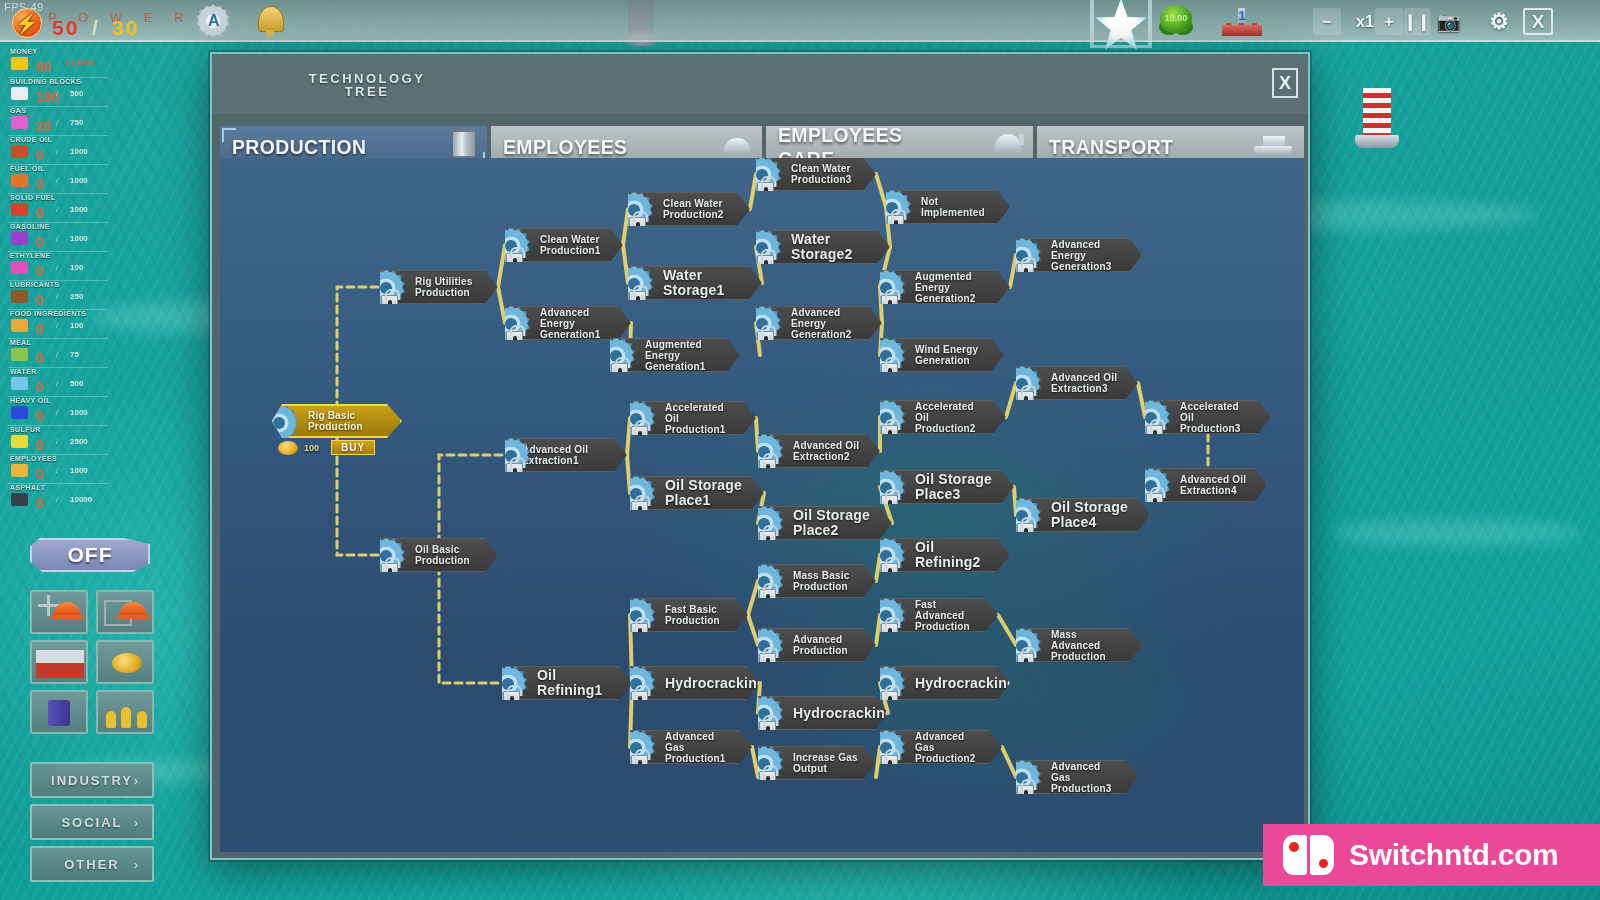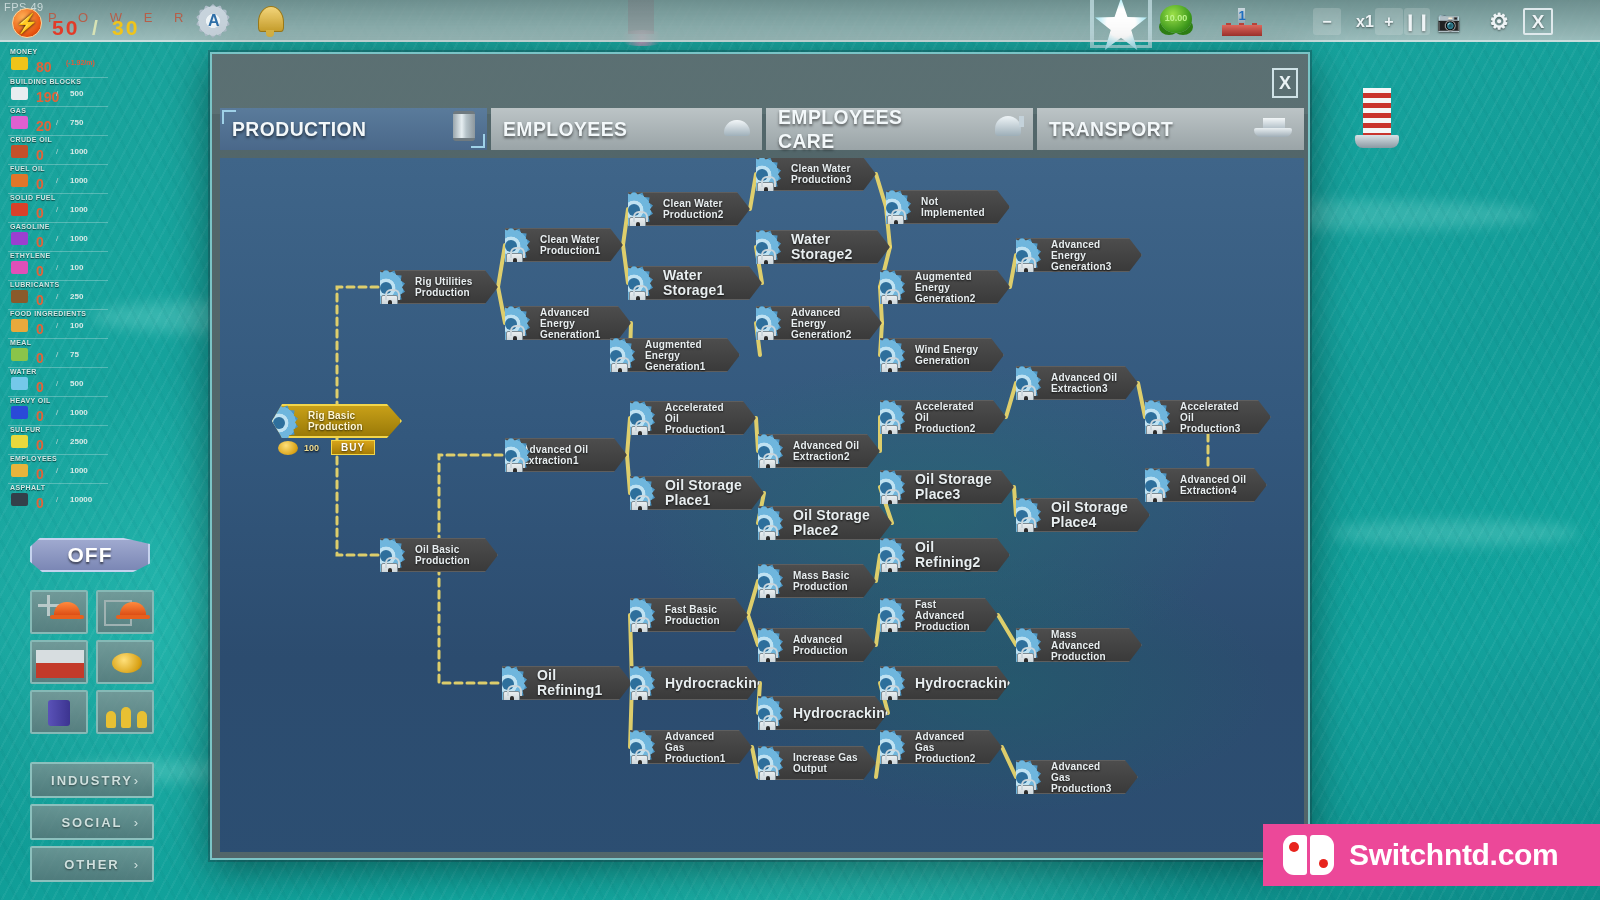--- a/index.html
+++ b/index.html
@@ -192,21 +192,21 @@
   #tech-title{
     position:absolute; left:40px; top:18px; width:230px; text-align:center;
     font-size:13px; font-weight:bold; letter-spacing:2.5px; line-height:13px;
     color:#d9e8ec; text-shadow:0 1px 2px rgba(0,0,0,.6);
   }
   #tech-close{
     position:absolute; right:10px; top:14px; width:26px; height:30px;
     border:2px solid #cfe2e6; display:flex; align-items:center; justify-content:center;
     color:#eaf3f5; font-size:18px; font-weight:bold;
   }
-  #tabs{ position:absolute; left:8px; top:54px; width:1084px; height:42px; display:flex; gap:4px;}
+  #tabs{ position:absolute; left:8px; top:72px; width:1084px; height:42px; display:flex; gap:4px;}
   .tab{
     position:relative; height:42px; display:flex; align-items:center;
     background:linear-gradient(180deg,#bcc4c6,#9aa4a7);
     padding:0 12px;
   }
   .tab.active{ background:linear-gradient(180deg,#5a7b9b,#4a688a); }
   .tab .tlabel{ font-size:21px; font-weight:bold; letter-spacing:.5px; color:#f3f8fa;
     text-shadow:0 2px 3px rgba(0,0,0,.55); font-stretch:condensed; transform:scaleX(.92); transform-origin:left;}
   .tab .ticon{ margin-left:auto; padding-left:20px; font-size:22px; }
   .tab.active::before, .tab.active::after{
@@ -522,20 +522,24 @@
       <span>SOCIAL</span>
       <em>›</em>
     </div>
     <div class="cat-btn">
       <span>OTHER</span>
       <em>›</em>
     </div>
   </div>
 
 <div id="tech-window">
+  <div id="tech-title">
+    <div>TECHNOLOGY</div>
+    <div>TREE</div>
+  </div>
   <div id="tech-close">X</div>
 
   <div id="tabs">
       <div class="tab active" id="tab-production">
         <span class="tlabel">PRODUCTION</span>
         <span class="ticon"><span class="barrel-icon"></span></span>
       </div>
       <div class="tab" id="tab-employees">
         <span class="tlabel">EMPLOYEES</span>
         <span class="ticon"><span class="helmet-icon"></span></span>

